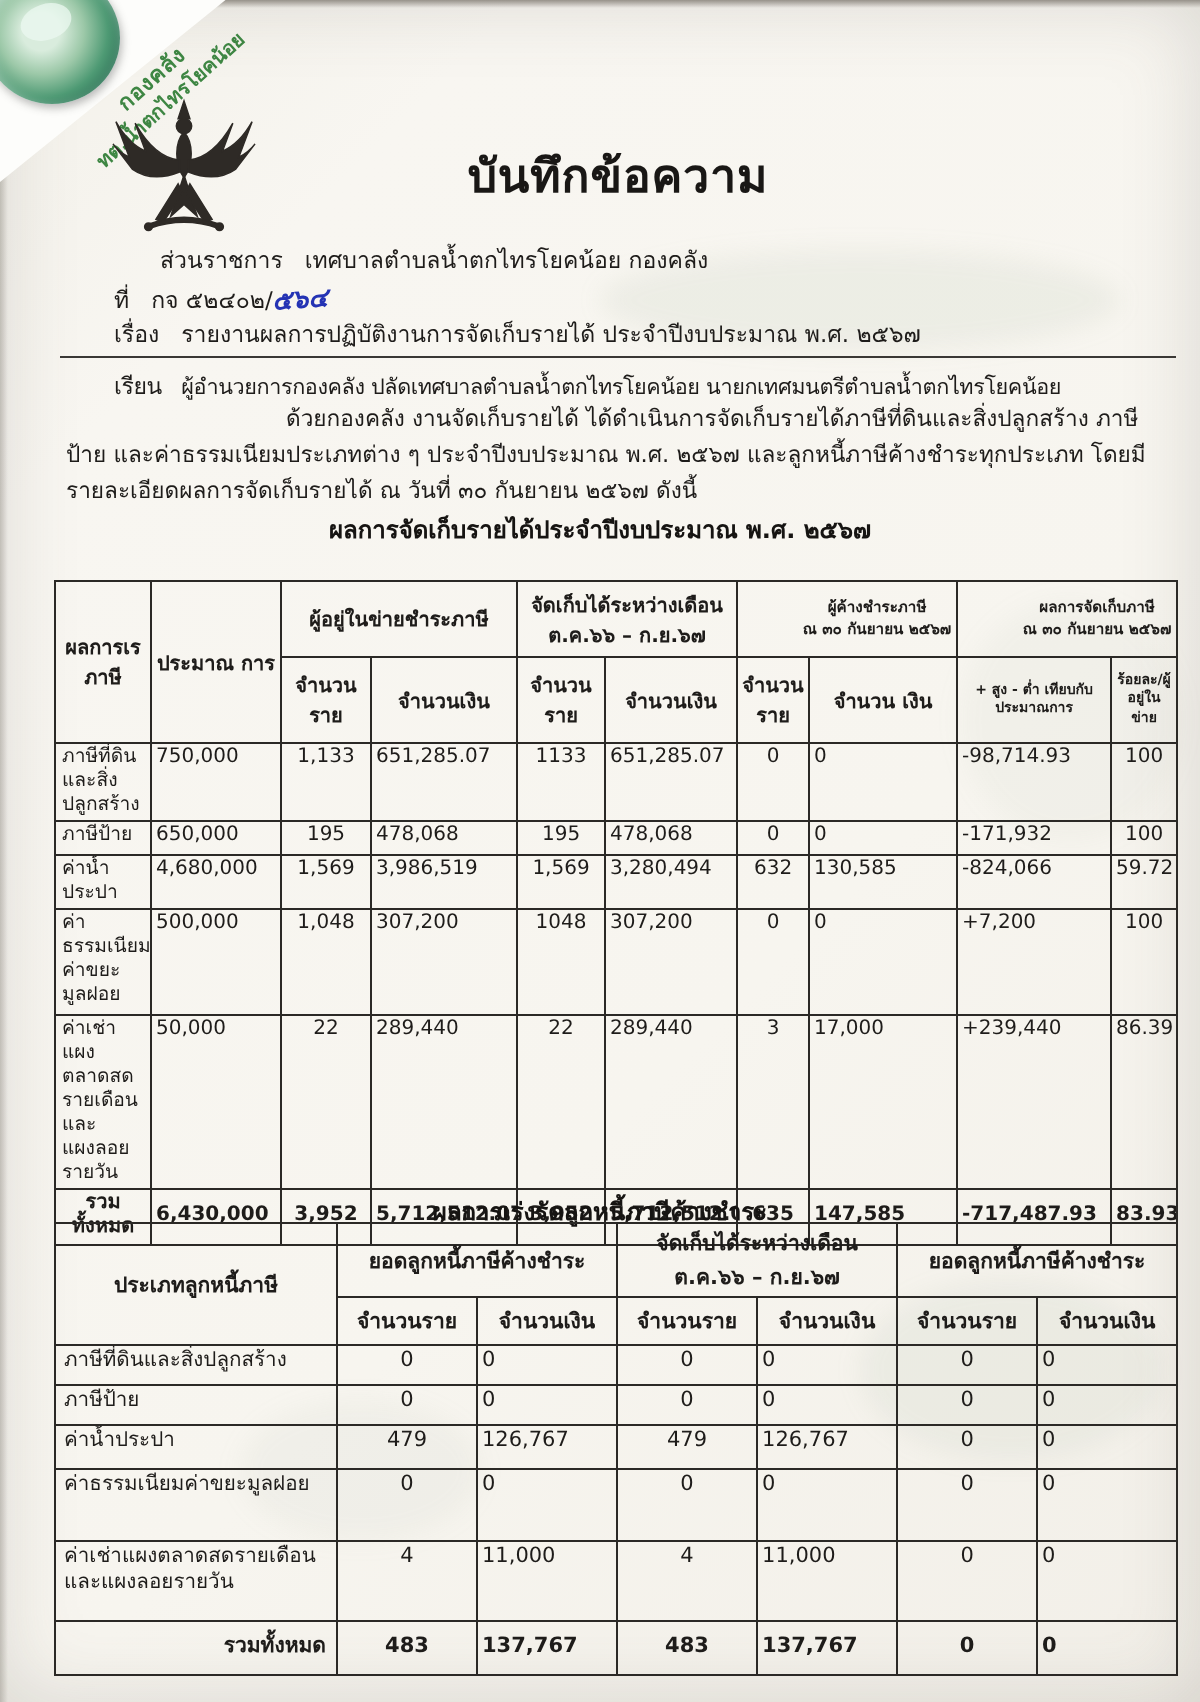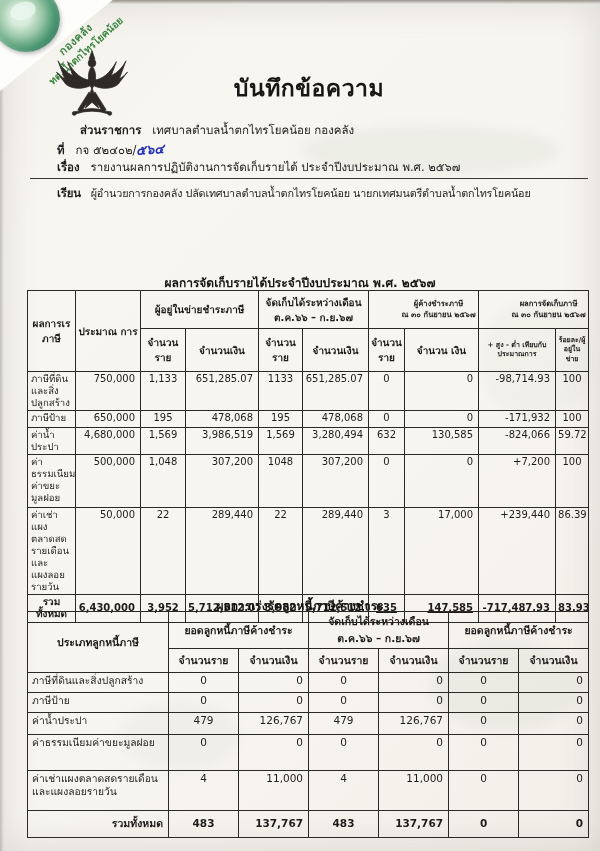--- a/index.html
+++ b/index.html
@@ -19,37 +19,37 @@
   .corner-sticker:after{content:"";position:absolute;left:18px;top:16px;width:26px;height:18px;border-radius:50%;
     background:rgba(235,248,240,.75);transform:rotate(-18deg);}
   .dept-stamp{position:absolute;left:-4px;top:30px;width:170px;text-align:center;color:#2f7d35;
     font-weight:700;transform:rotate(-42deg);transform-origin:50% 50%;line-height:1.45;opacity:.92;}
   .dept-stamp .l1{font-size:11px;letter-spacing:.5px;}
   .dept-stamp .l2{font-size:10px;}
   .garuda{position:absolute;left:55px;top:48px;width:74px;height:76px;}
   .memo-title{position:absolute;left:0;top:70px;width:100%;text-align:center;padding-left:18px;box-sizing:border-box;
     font-size:23px;font-weight:700;letter-spacing:.5px;color:#191715;}
   .hline{position:absolute;font-size:11.5px;white-space:nowrap;}
-  .lbl{font-weight:700;margin-top:12px;}
+  .lbl{font-weight:400;margin-top:12px;}
   .hand{color:#2433b4;font-style:italic;font-weight:700;display:inline-block;transform:rotate(-4deg);font-size:13px;}
   .rule{position:absolute;left:30px;top:178px;width:558px;height:0;border-top:1.6px solid #3a3835;}
   .para{position:absolute;left:33px;top:201px;width:545px;font-size:11.3px;line-height:1.58;text-indent:110px;text-align:left;}
   .tbl-title{position:absolute;width:100%;text-align:center;font-size:12px;font-weight:700;color:#161412;}
   table{border-collapse:collapse;table-layout:fixed;position:absolute;background:transparent;}
   td,th{border:1px solid #2b2926;padding:1px 2px;overflow:hidden;font-weight:400;}
   th{font-weight:700;vertical-align:middle;text-align:center;}
   .t1{left:27px;top:290px;width:561px;font-size:10px;}
   .t1 .small-h{font-size:7.6px;font-weight:600;line-height:1.35;padding-left:32px;}
   .t1 .tiny-h{font-size:7px;font-weight:600;line-height:1.3;}
   .t1 td{vertical-align:top;font-size:10px;line-height:1.25;}
   .t1 .lab{text-align:left;padding-left:3px;font-size:9.6px;}
   .t2{left:27px;top:611px;width:561px;font-size:10.5px;}
   .t2 td{vertical-align:top;font-size:10.5px;line-height:1.3;}
   .t2 .lab{text-align:left;padding-left:4px;font-size:10.3px;}
-  .num-r{text-align:right;padding-right:5px;}
+  .num-r{padding-right:5px;}
   .num-c{text-align:center;}
   .tot td{font-weight:700;vertical-align:middle;}
   .u{text-decoration:underline;}
   .smudge{position:absolute;border-radius:50%;filter:blur(6px);pointer-events:none;}
   .s1{left:300px;top:125px;width:260px;height:50px;background:rgba(150,170,140,.10);}
   .s2{left:430px;top:640px;width:150px;height:90px;background:rgba(140,170,145,.09);}
   .s3{left:120px;top:700px;width:120px;height:70px;background:rgba(150,175,150,.07);}
   .s4{left:480px;top:300px;width:110px;height:120px;background:rgba(160,175,150,.06);}
 </style>
 </head>
@@ -103,22 +103,23 @@
     <span>รายงานผลการปฏิบัติงานการจัดเก็บรายได้ ประจำปีงบประมาณ พ.ศ. ๒๕๖๗</span>
   </div>
 
   <div class="rule"></div>
 
   <div class="hline" style="left:57px;top:184px;font-size:10.8px;letter-spacing:-0.2px;text-align:right;">
     <span class="lbl" style="font-size:11.5px;">เรียน</span>&nbsp;&nbsp;
     <span>ผู้อำนวยการกองคลัง ปลัดเทศบาลตำบลน้ำตกไทรโยคน้อย นายกเทศมนตรีตำบลน้ำตกไทรโยคน้อย</span>
   </div>
 
-
-  <div class="tbl-title" style="top:273px;">ผลการจัดเก็บรายได้ประจำปีงบประมาณ พ.ศ. ๒๕๖๗</div>
+  <div class="para">ด้วยกองคลัง งานจัดเก็บรายได้  ได้ดำเนินการจัดเก็บรายได้ภาษีที่ดินและสิ่งปลูกสร้าง ภาษีป้าย และค่าธรรมเนียมประเภทต่าง ๆ  ประจำปีงบประมาณ พ.ศ. ๒๕๖๗  และลูกหนี้ภาษีค้างชำระทุกประเภท โดยมีรายละเอียดผลการจัดเก็บรายได้ ณ วันที่ ๓๐ กันยายน ๒๕๖๗ ดังนี้</div>
+
+  <div class="tbl-title" style="top:255px;">ผลการจัดเก็บรายได้ประจำปีงบประมาณ พ.ศ. ๒๕๖๗</div>
 
   <table class="t1">
     <colgroup>
       <col style="width:48px">
         <col style="width:65px">
         <col style="width:45px">
         <col style="width:73px">
       <col style="width:44px">
         <col style="width:66px">
         <col style="width:36px">

